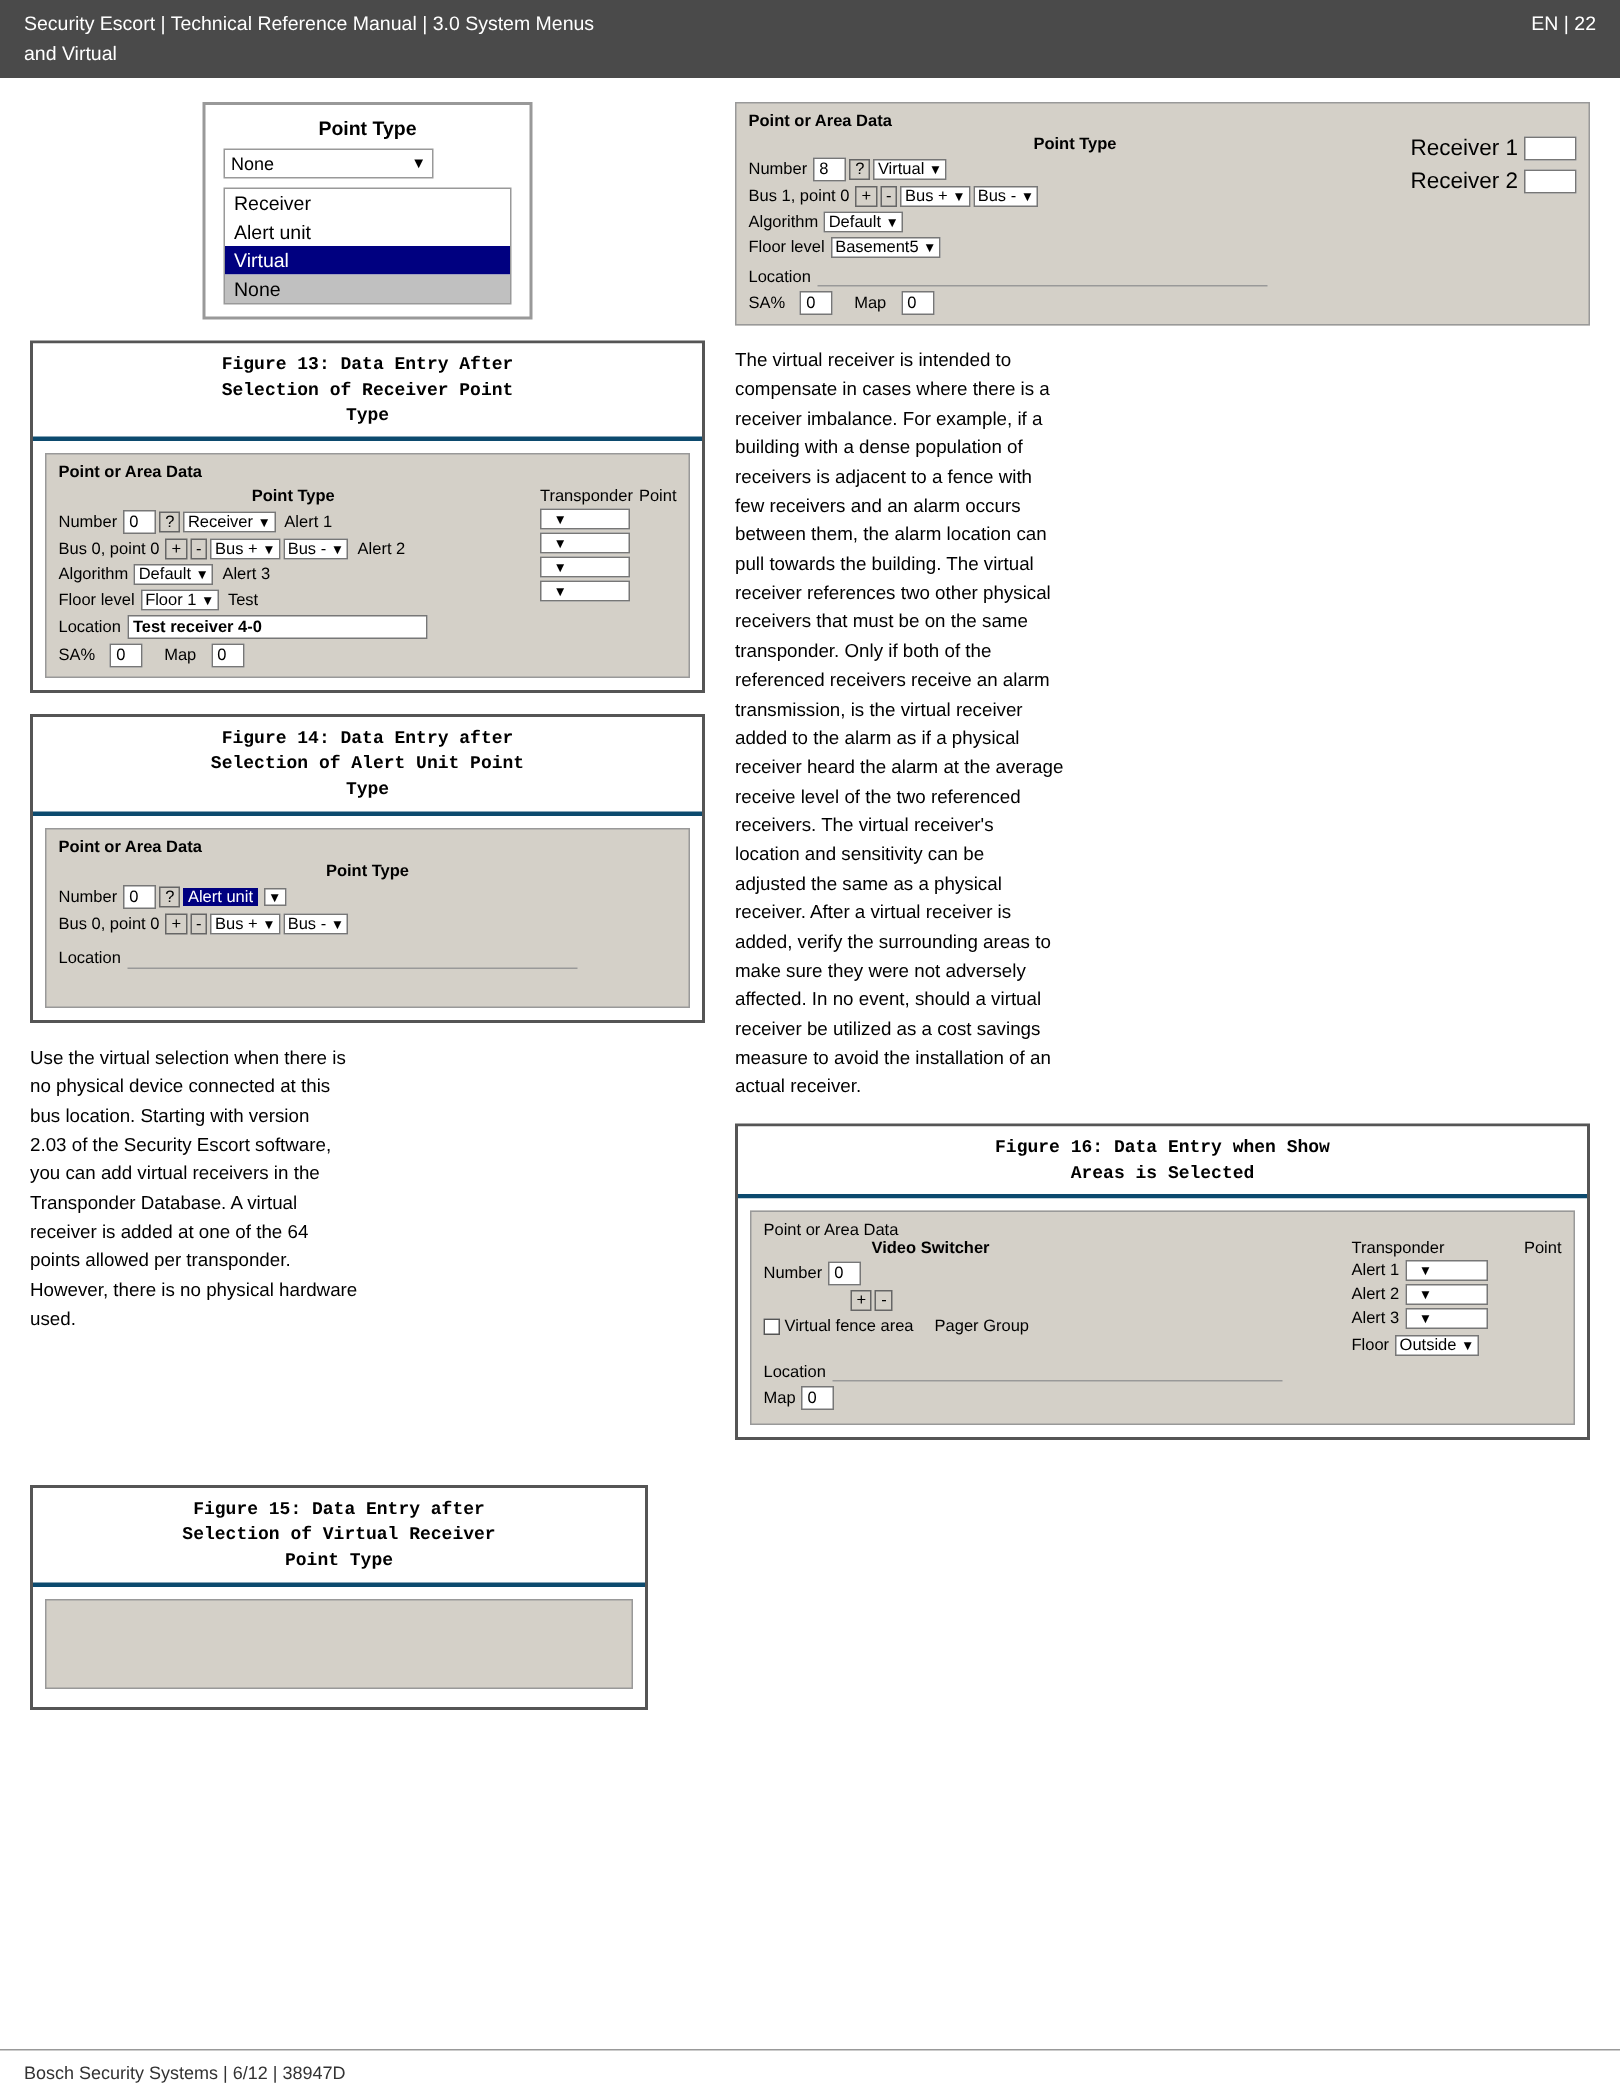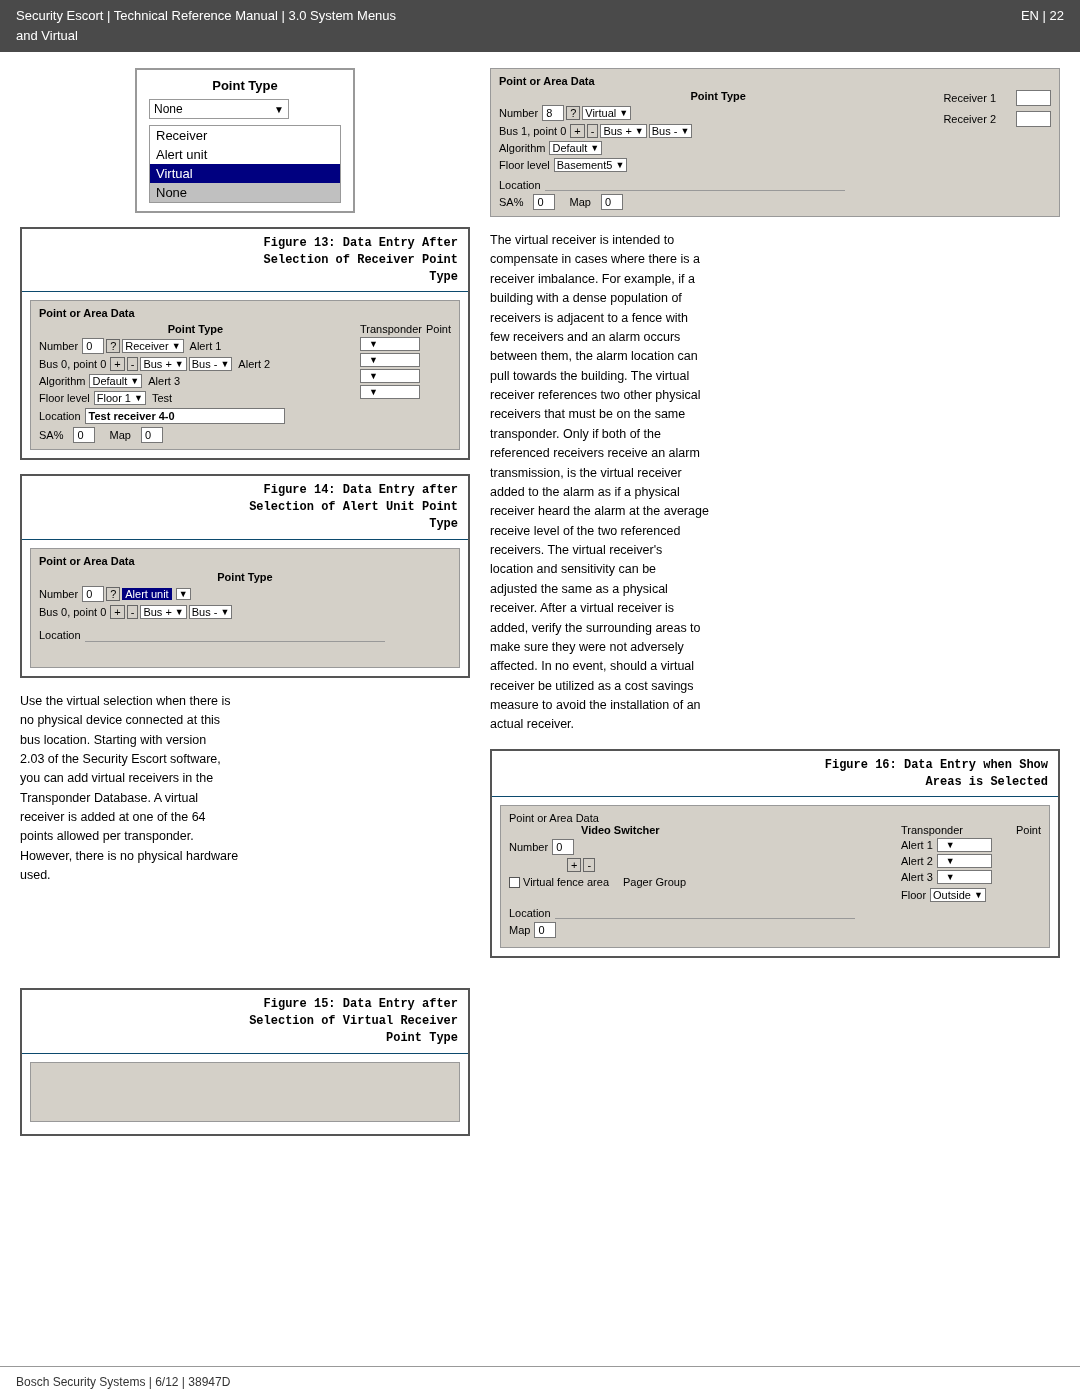--- a/index.html
+++ b/index.html
@@ -112,22 +112,22 @@
     .figure-box {
       border: 2px solid #555;
       margin-bottom: 14px;
     }
     .figure-caption {
       background: #fff;
       padding: 6px 10px;
       font-size: 12px;
       font-weight: bold;
       font-family: 'Courier New', monospace;
-      border-bottom: 1px solid #0c4a6e;
-      text-align: right;
+      border-bottom: 3px solid #0c4a6e;
+      text-align: center;
       line-height: 1.4;
     }
     .figure-content {
       padding: 8px;
       background: #fff;
     }
 
     
     .pad-panel {
       border: 1px solid #999;
@@ -174,23 +174,23 @@
     }
     .pad-sa-map-row {
       display: flex;
       gap: 8px;
       margin-top: 2px;
       align-items: center;
     }
     .receiver-row {
       display: flex;
       align-items: center;
-      gap: 20px;
+      gap: 4px;
       margin-bottom: 2px;
-      font-size: 11px;
+      font-size: 15px;
       justify-content: flex-end;
     }
 
     
     .virt-panel {
       border: 1px solid #999;
       background: #d4d0c8;
       padding: 6px 8px;
       font-size: 11px;
       margin-bottom: 14px;
@@ -614,21 +614,21 @@
             </div>
           </div>
         </div>
       </div>
 
     </div>
 
   </div>
 
   <div class="bottom-figures">
-    <div style="width:450px;">
+    <div style="width:412px;">
       <div class="figure-box">
         <div class="figure-caption">
           <span>Figure 15:  Data Entry after</span><br>
           <span>Selection of Virtual Receiver</span><br>
           <span>Point Type</span>
         </div>
         <div class="figure-content" style="height:80px;">
 
           <div class="fig15-panel" style="height:60px;">
           </div>

